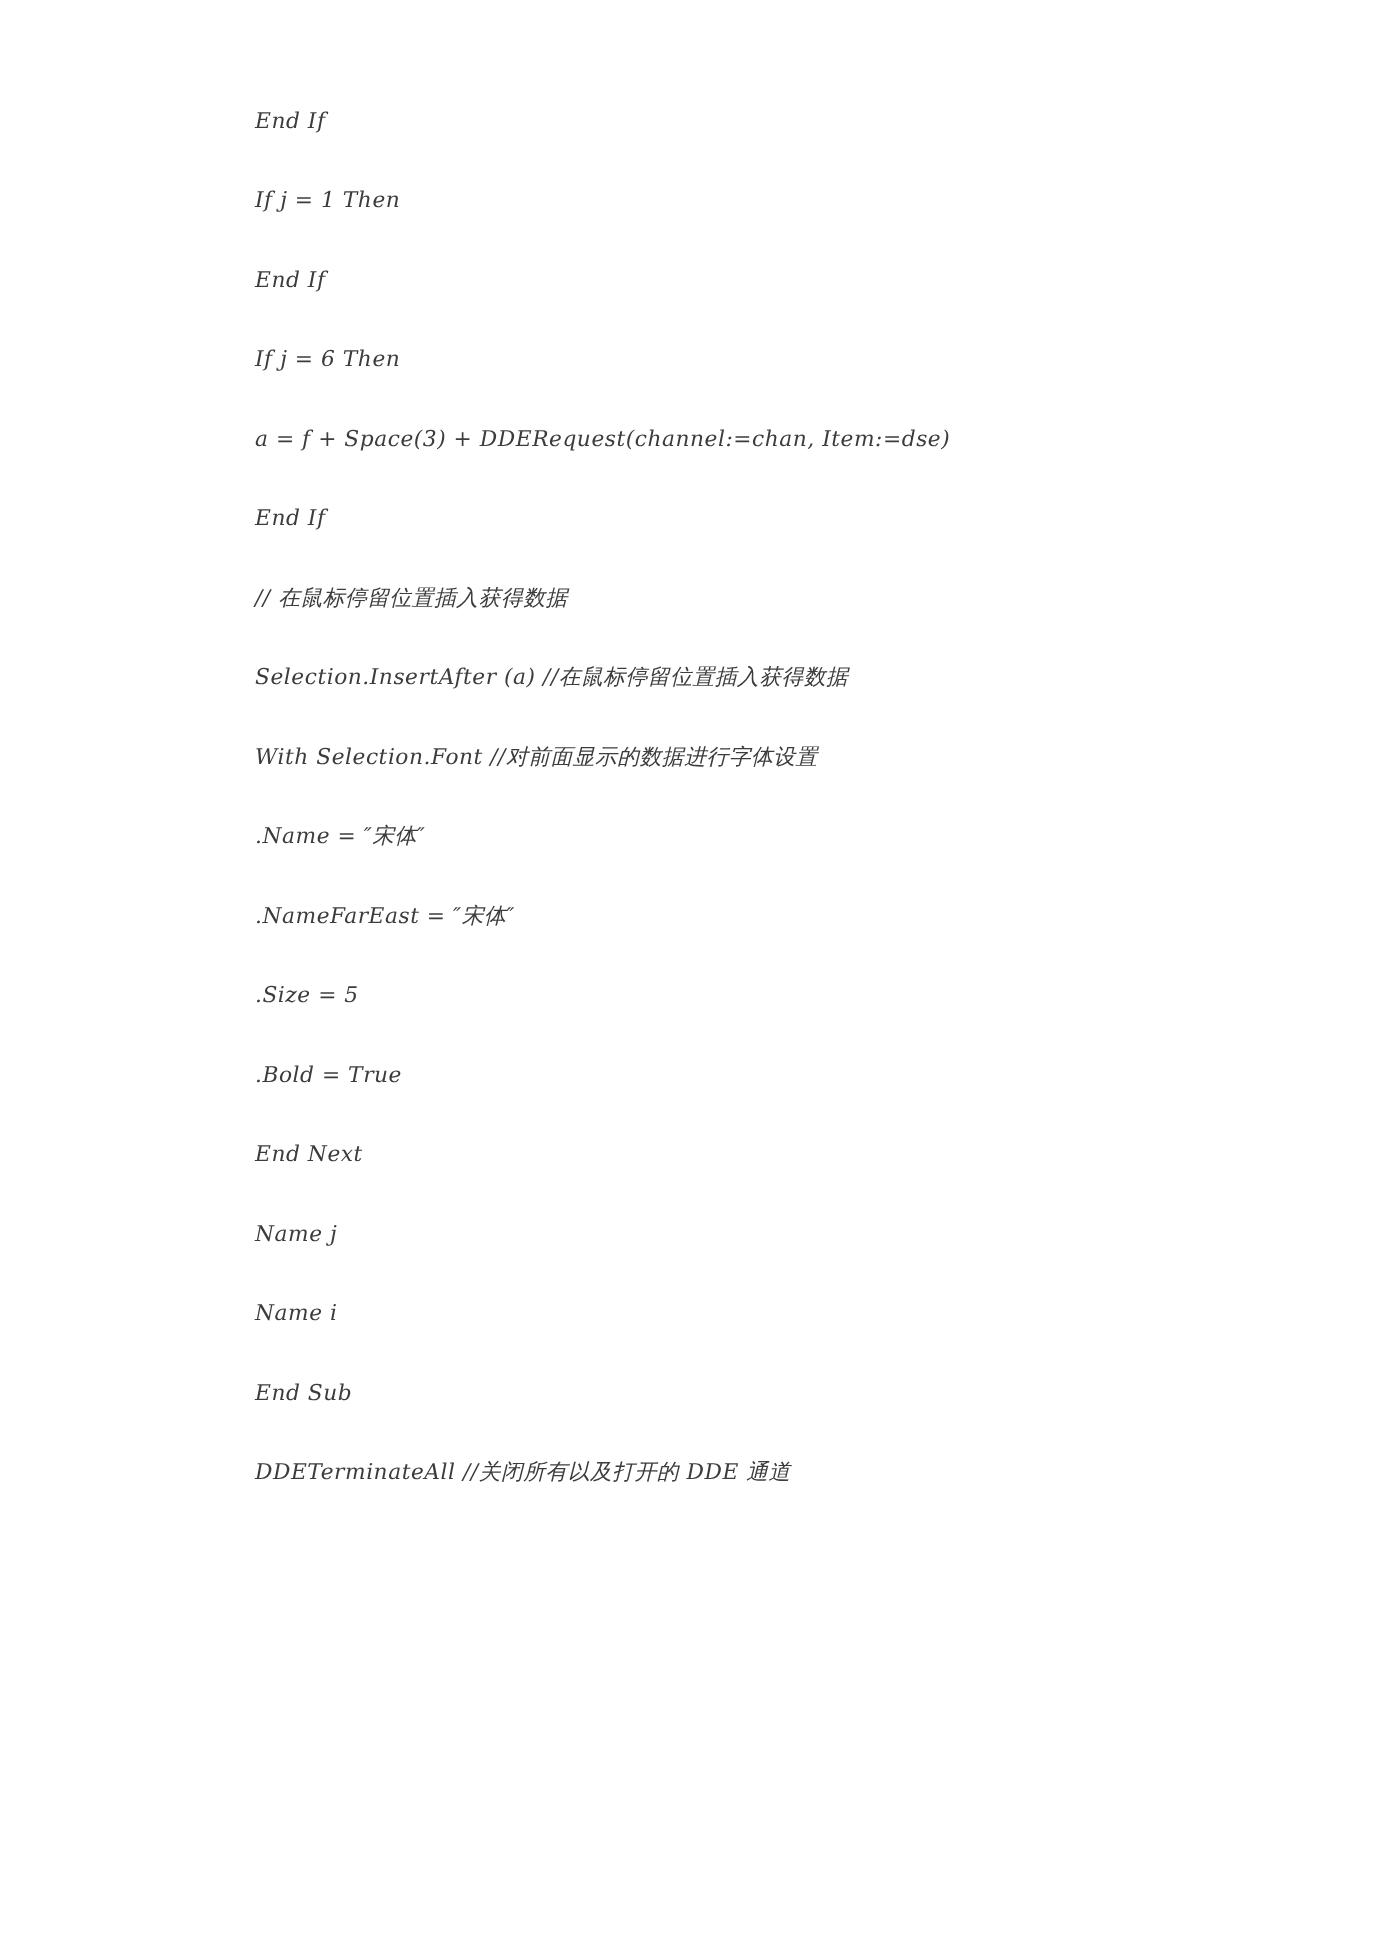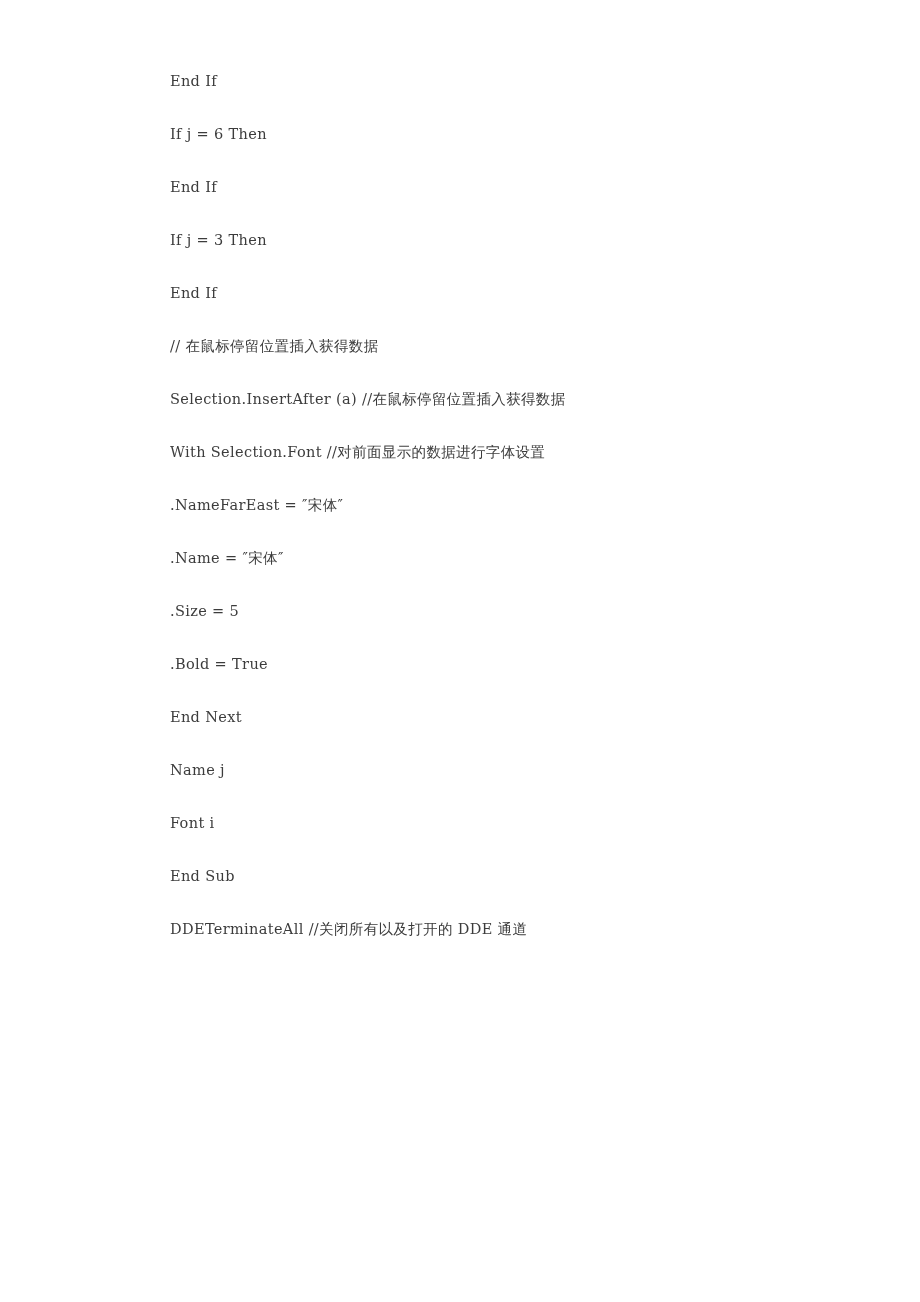--- a/index.html
+++ b/index.html
@@ -19,50 +19,52 @@
     width: 920px;
     height: 1302px;
     background: #ffffff;
     box-sizing: border-box;
   }
   .code-body {
     position: absolute;
     left: 170px;
     top: 55px;
     right: 60px;
+    font-style: italic;
   }
   .code-line {
     font-family: "DejaVu Serif", "Liberation Serif", serif;
     font-size: 14.5px;
     line-height: 53px;
     height: 53px;
     color: #3c3c3c;
     white-space: pre;
     letter-spacing: 0.35px;
     -webkit-font-smoothing: antialiased;
   }
 </style>
 </head>
 <body>
 
 <div class="page">
   <div class="code-body">
 
     <div class="code-line">End If</div>
+    <div class="code-line">If j = 1 Then</div>
+    <div class="code-line">End If</div>
     <div class="code-line">If j = 6 Then</div>
-    <div class="code-line">End If</div>
-    <div class="code-line">If j = 3 Then</div>
+    <div class="code-line">a = f + Space(3) + DDERequest(channel:=chan, Item:=dse)</div>
     <div class="code-line">End If</div>
     <div class="code-line">// 在鼠标停留位置插入获得数据</div>
     <div class="code-line">Selection.InsertAfter (a) //在鼠标停留位置插入获得数据</div>
     <div class="code-line">With Selection.Font //对前面显示的数据进行字体设置</div>
+    <div class="code-line">.Name = ″宋体″</div>
     <div class="code-line">.NameFarEast = ″宋体″</div>
-    <div class="code-line">.Name = ″宋体″</div>
     <div class="code-line">.Size = 5</div>
     <div class="code-line">.Bold = True</div>
     <div class="code-line">End Next</div>
     <div class="code-line">Name j</div>
-    <div class="code-line">Font i</div>
+    <div class="code-line">Name i</div>
     <div class="code-line">End Sub</div>
     <div class="code-line">DDETerminateAll //关闭所有以及打开的 DDE 通道</div>
 
   </div>
 </div>
 
 </body></html>

